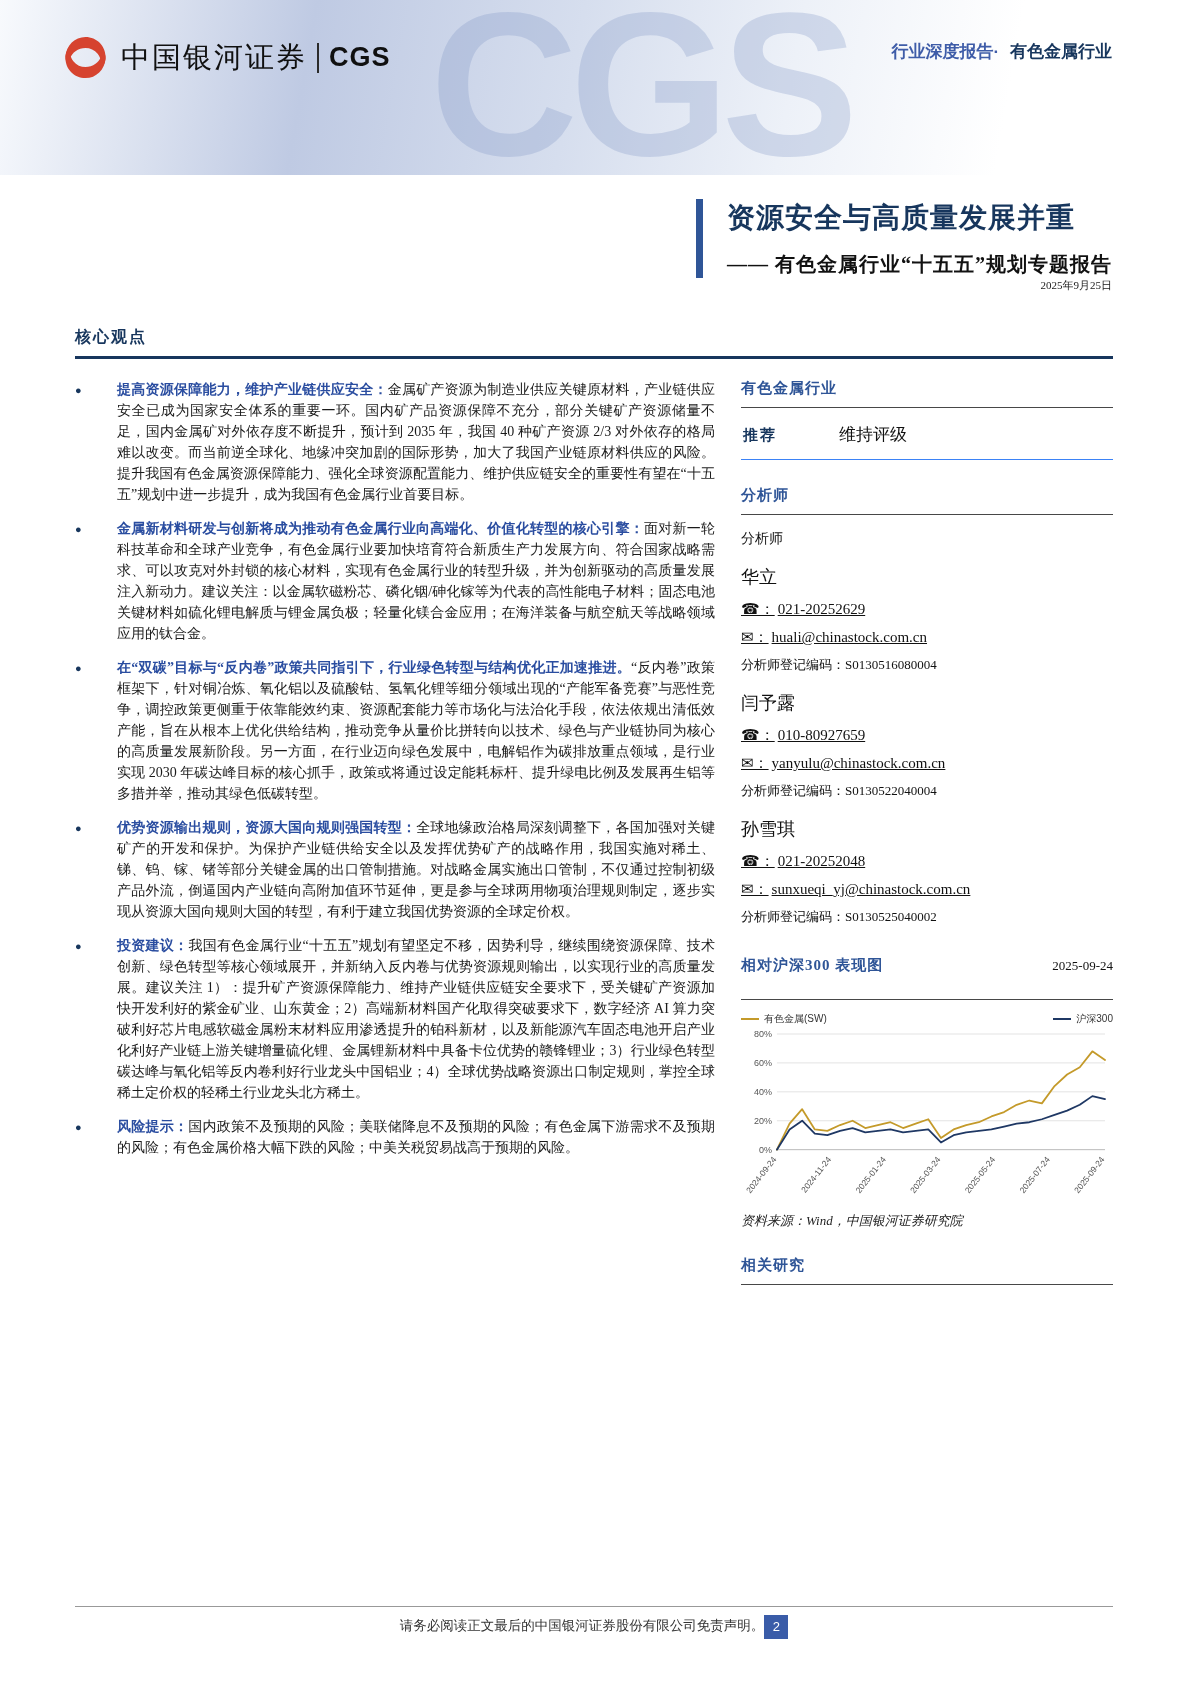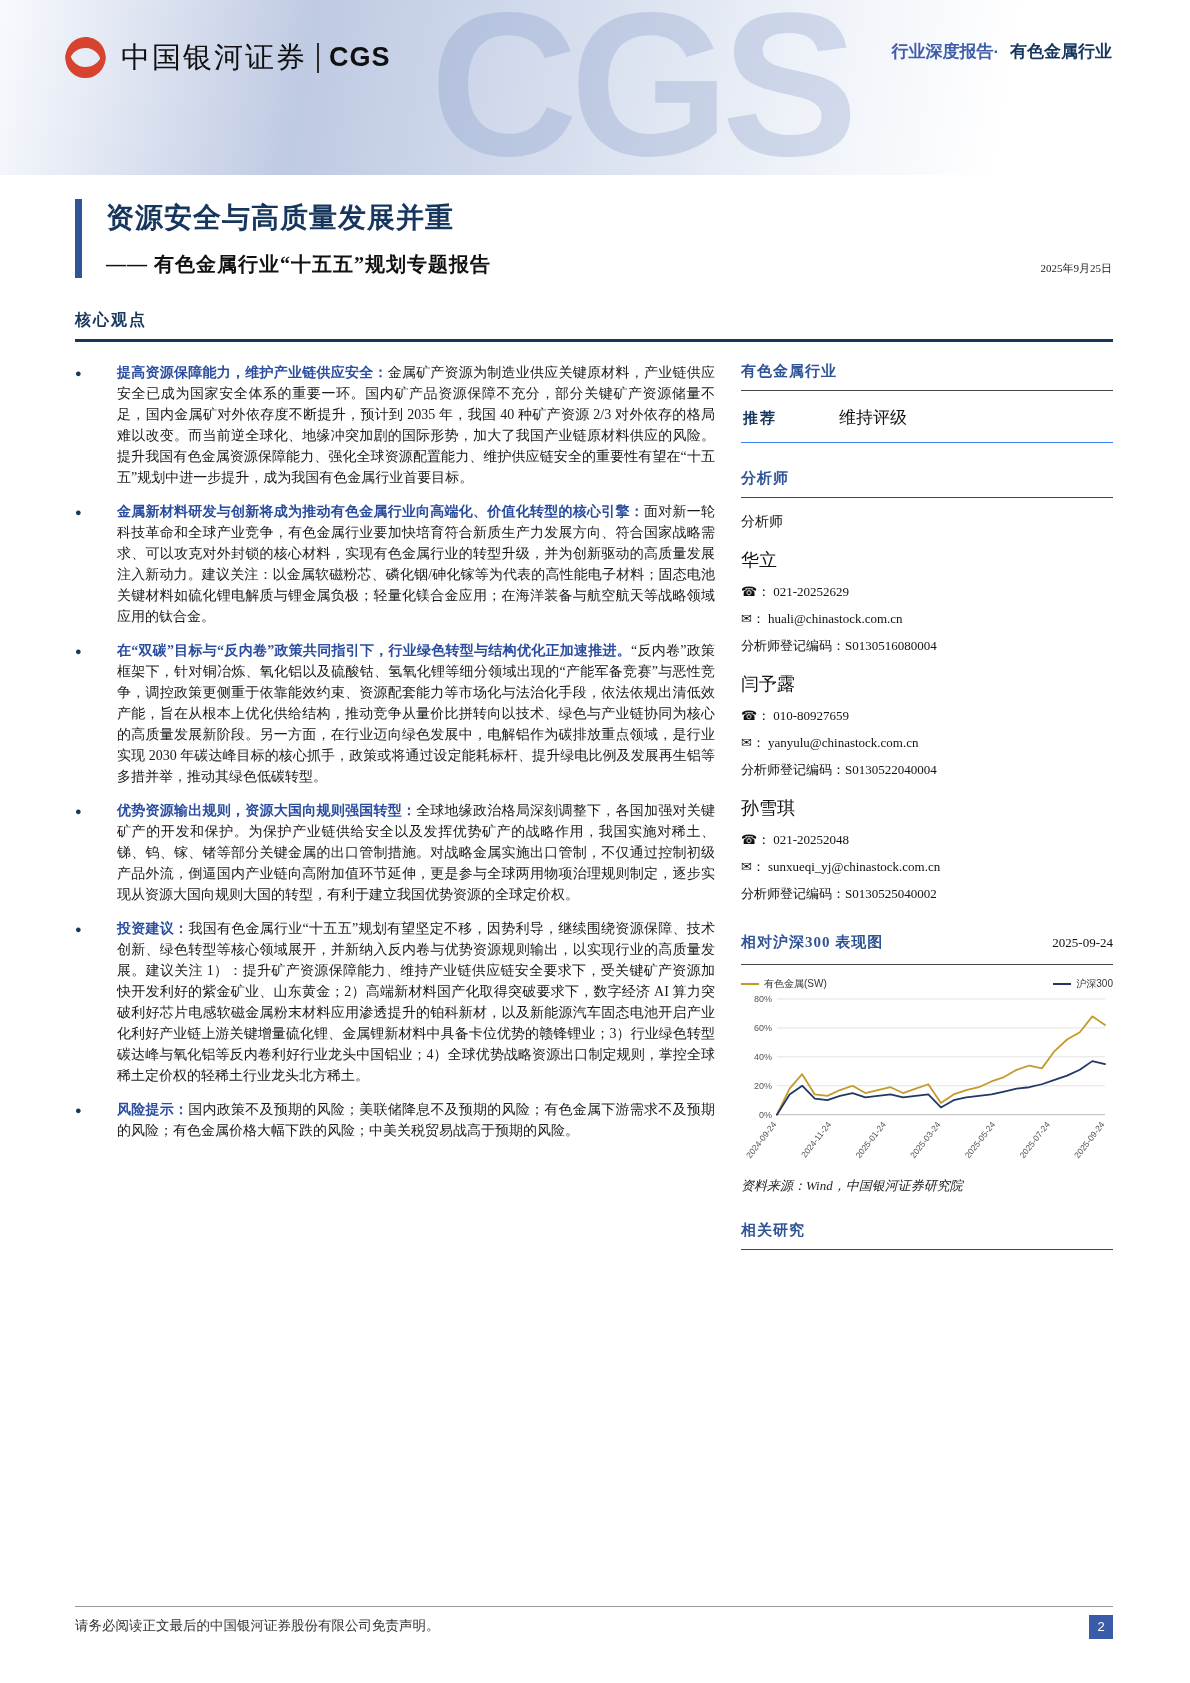--- a/index.html
+++ b/index.html
@@ -15,21 +15,21 @@
   .logo{position:absolute;left:62px;top:34px;display:flex;align-items:center;font-family:"Liberation Sans",sans-serif;}
   .logo svg{width:47px;height:47px;margin-right:12px;flex:0 0 auto;}
   .logo-cn{font-size:29px;font-weight:normal;color:#101010;letter-spacing:2px;}
   .logo-sep{width:2px;height:30px;background:#2b2b2b;margin:0 10px;}
   .logo-en{font-size:27px;font-weight:bold;color:#101010;letter-spacing:1px;}
   .header-right{position:absolute;right:78px;top:40px;font-size:17px;font-family:"Liberation Sans",sans-serif;}
   .hr-light{color:#3E5CA8;font-weight:bold;}
   .hr-strong{color:#17365D;font-weight:bold;margin-left:6px;}
 
   
-  .title-section{margin:24px 78px 0 75px;display:flex;justify-content:space-between;align-items:flex-end;}
+  .title-section{margin:24px 78px 0 75px;display:flex;justify-content:space-between;align-items:flex-end;flex-direction:column;}
   .title-block{border-left:7px solid #2F5597;padding-left:24px;}
   .report-title{font-size:28px;font-weight:bold;color:#17365D;letter-spacing:1px;margin:0;}
   .report-subtitle{font-size:20px;font-weight:bold;color:#111111;margin:14px 0 0 0;letter-spacing:1px;}
   .report-date{font-size:11px;color:#222222;padding-bottom:2px;}
 
   
   .core-heading{margin:32px 0 0 75px;font-size:16px;font-weight:bold;color:#17365D;letter-spacing:2px;}
   .core-rule{margin:8px 77px 0 75px;height:3px;background:#17365D;}
   .main{display:flex;margin:20px 77px 0 75px;gap:26px;}
   .left-col{width:640px;flex:0 0 auto;}
@@ -41,40 +41,40 @@
   
   .sidebar{flex:1;min-width:0;}
   .side-heading{font-size:15px;font-weight:bold;color:#2F5597;padding-bottom:9px;border-bottom:1px solid #474747;letter-spacing:1px;}
   .mt26{margin-top:26px;}
   .rating-row{display:flex;align-items:baseline;padding:15px 2px 13px;border-bottom:1px solid #3b82f6;}
   .rating{font-size:15px;font-weight:bold;color:#17365D;letter-spacing:2px;}
   .rating-sub{margin-left:62px;font-size:17px;color:#111111;}
   .analyst-label{margin-top:15px;font-size:14px;color:#111111;}
   .analyst{margin-top:17px;}
   .a-name{font-size:18px;color:#111111;margin-bottom:11px;}
-  .a-row{font-size:13px;color:#111111;margin-bottom:9px;}
+  .a-row{font-size:15px;color:#111111;margin-bottom:9px;text-decoration:underline;}
   .a-icon{margin-right:3px;}
   .a-code{font-size:13px;color:#111111;}
 
   
   .chart-head{margin-top:30px;display:flex;justify-content:space-between;align-items:baseline;
-    border-bottom:1px solid #474747;padding-bottom:12px;}
+    border-bottom:1px solid #474747;padding-bottom:24px;}
   .chart-title{font-size:15px;font-weight:bold;color:#2F5597;letter-spacing:1px;}
   .chart-date{font-size:13px;color:#111111;}
   .legend{display:flex;justify-content:space-between;gap:26px;margin-top:12px;font-size:10px;color:#333333;
     font-family:"Liberation Sans",sans-serif;}
   .legend-swatch{display:inline-block;width:18px;height:2px;vertical-align:middle;margin-right:5px;}
   .chart-svg{display:block;margin-top:2px;width:100%;height:auto;}
   .chart-source{margin-top:6px;font-size:13px;font-style:italic;color:#222222;}
   .related-item{margin:12px 0 0 0;font-size:13.5px;line-height:1.75;color:#111111;}
 
   
   .footer{position:absolute;left:75px;right:77px;top:1606px;}
   .footer-rule{border-top:1px solid #999999;}
-  .footer-row{display:flex;justify-content:space-between;align-items:flex-start;padding-top:10px;}
+  .footer-row{display:flex;justify-content:center;align-items:flex-start;padding-top:10px;}
   .disclaimer{font-size:13.5px;color:#333333;}
   .page-num{width:24px;height:24px;background:#3A5CA8;color:#ffffff;text-align:center;line-height:24px;
     font-size:13px;font-family:"Liberation Sans",sans-serif;margin-top:-2px;}
 </style>
 </head>
 <body>
 
 <div class="page">
 
   <header class="header">

